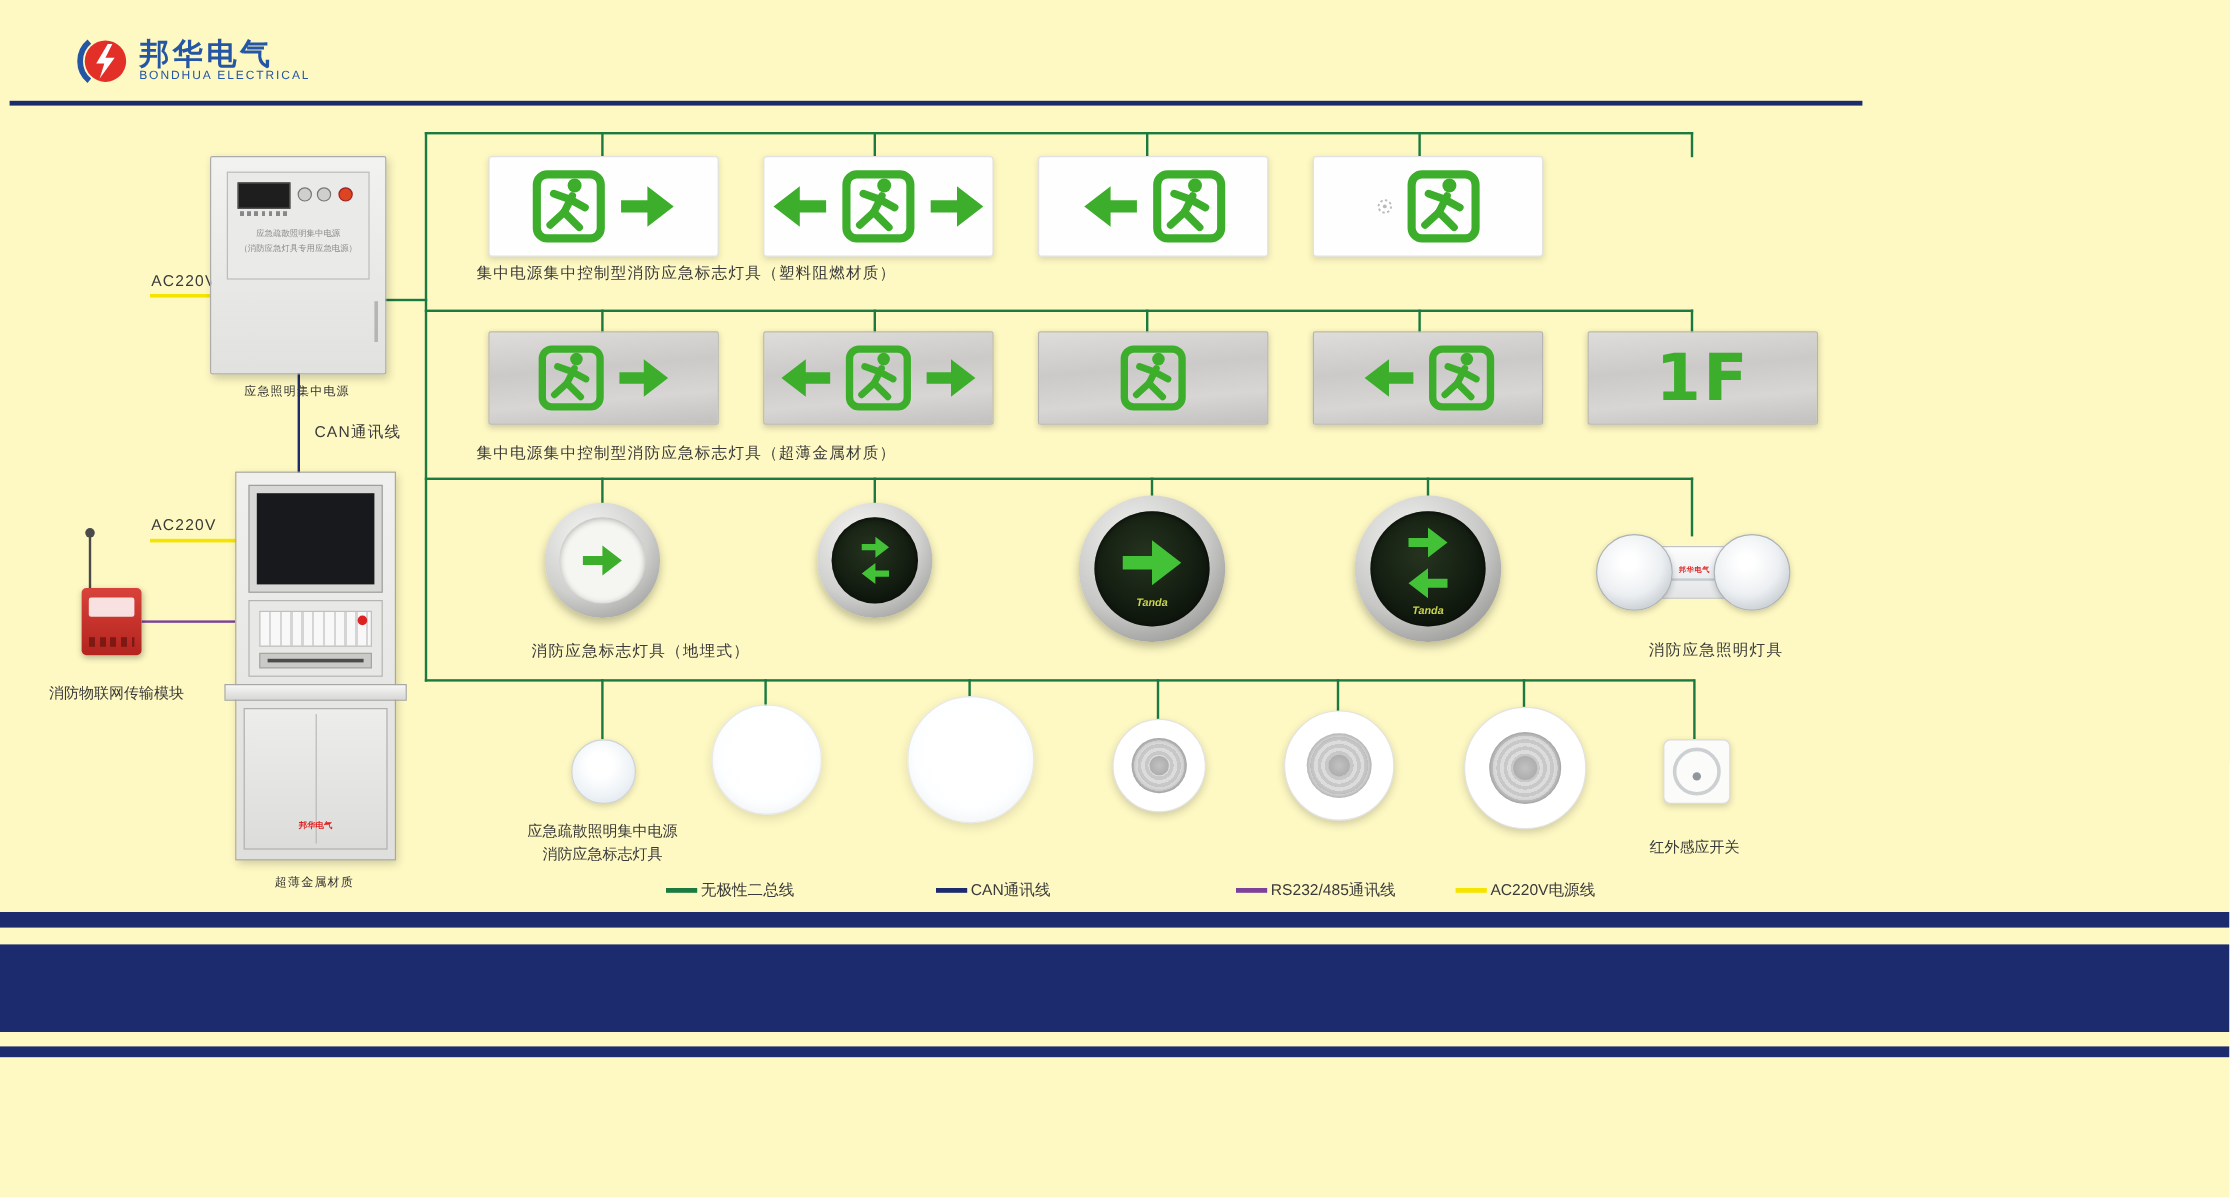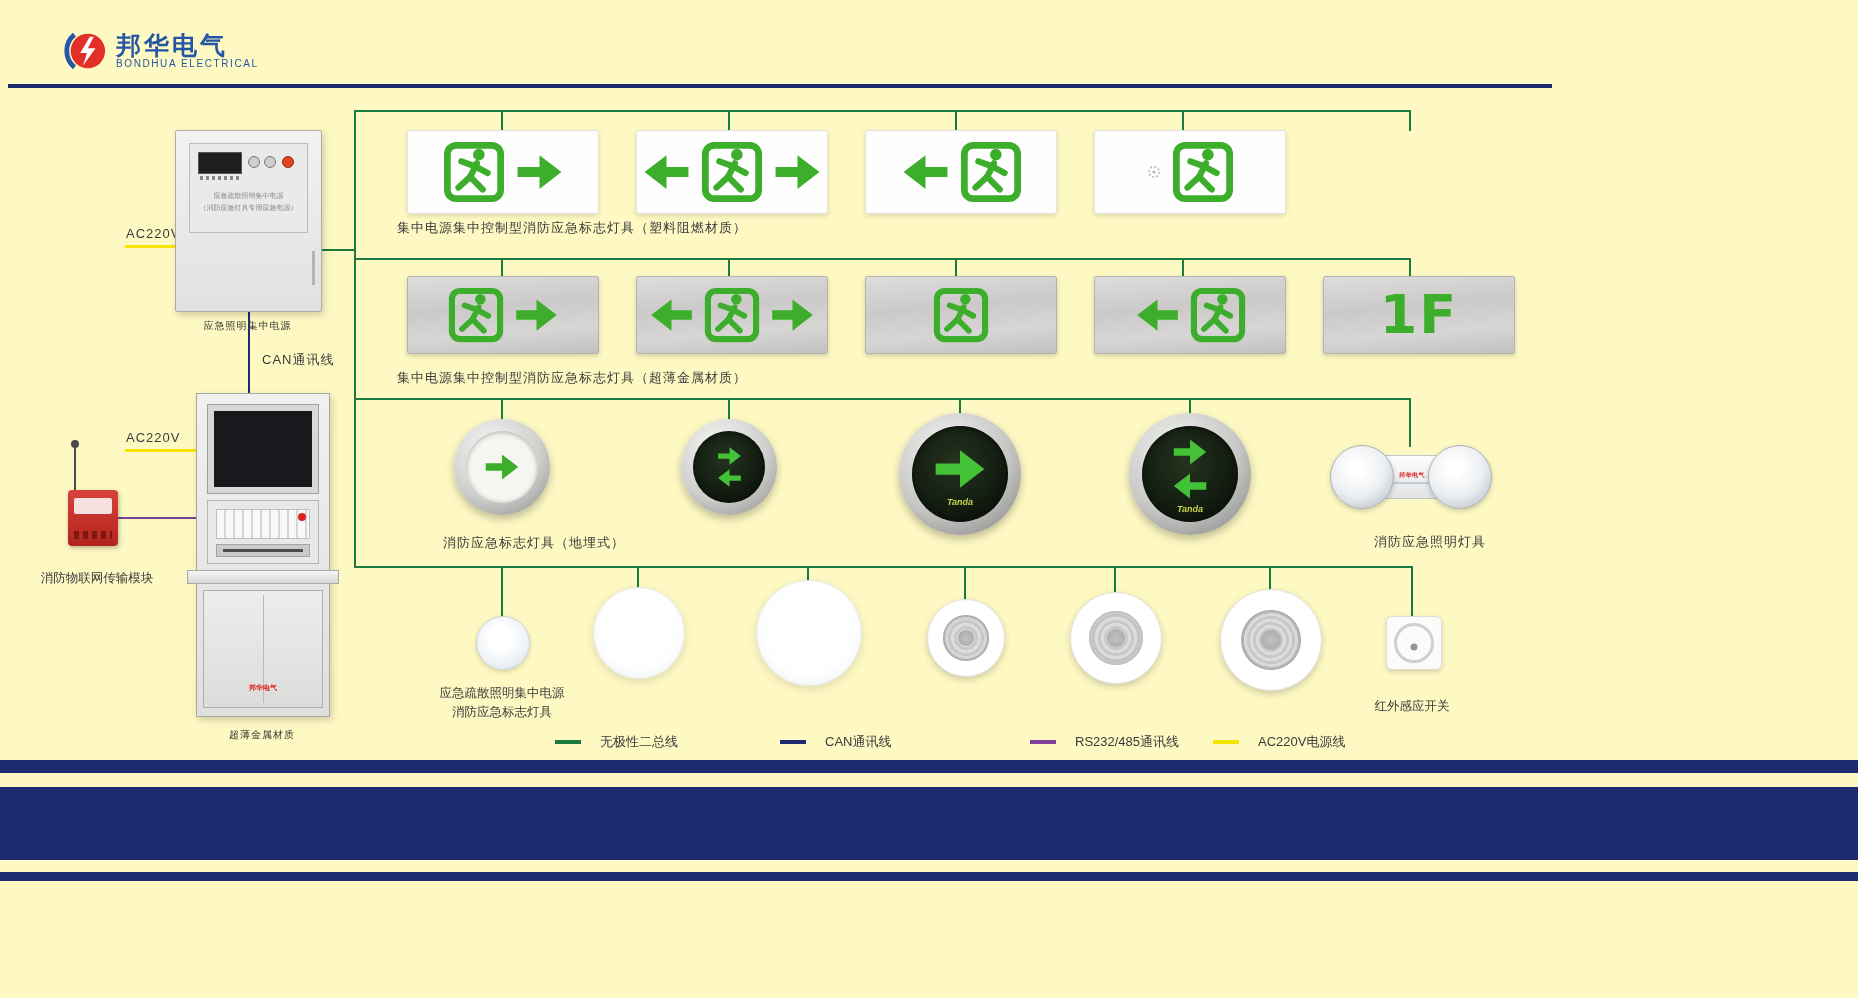--- a/index.html
+++ b/index.html
@@ -110,21 +110,21 @@
 
   .iot-module{position:absolute;left:68px;top:490px;width:50px;height:56px;border-radius:4px;
     background:linear-gradient(#d8423a,#b3241e);box-shadow:1px 2px 5px rgba(0,0,0,.28);}
   .iot-face{position:absolute;left:6px;top:8px;right:6px;height:16px;background:rgba(255,255,255,.85);border-radius:2px;}
   .iot-ports{position:absolute;left:6px;bottom:7px;right:6px;height:8px;
     background:repeating-linear-gradient(90deg,#7e1813 0 5px,transparent 5px 9px);}
   .iot-antenna{position:absolute;left:74px;top:446px;width:2px;height:46px;background:#4a4a4a;}
   .iot-antenna-tip{position:absolute;left:71px;top:440px;width:8px;height:8px;border-radius:50%;background:#4a4a4a;}
 
   
-  .legend-item{position:absolute;top:733px;display:flex;align-items:center;gap:19px;font-size:13px;color:#3a3a3a;}
+  .legend-item{position:absolute;top:733px;display:flex;align-items:center;gap:3px;font-size:13px;color:#3a3a3a;}
   .swatch{display:inline-block;width:26px;height:4px;}
 
   
   .stripe{position:absolute;left:0;width:1858px;background:var(--navy);}
 </style>
 </head>
 <body>
 
 <div id="canvas">
 

